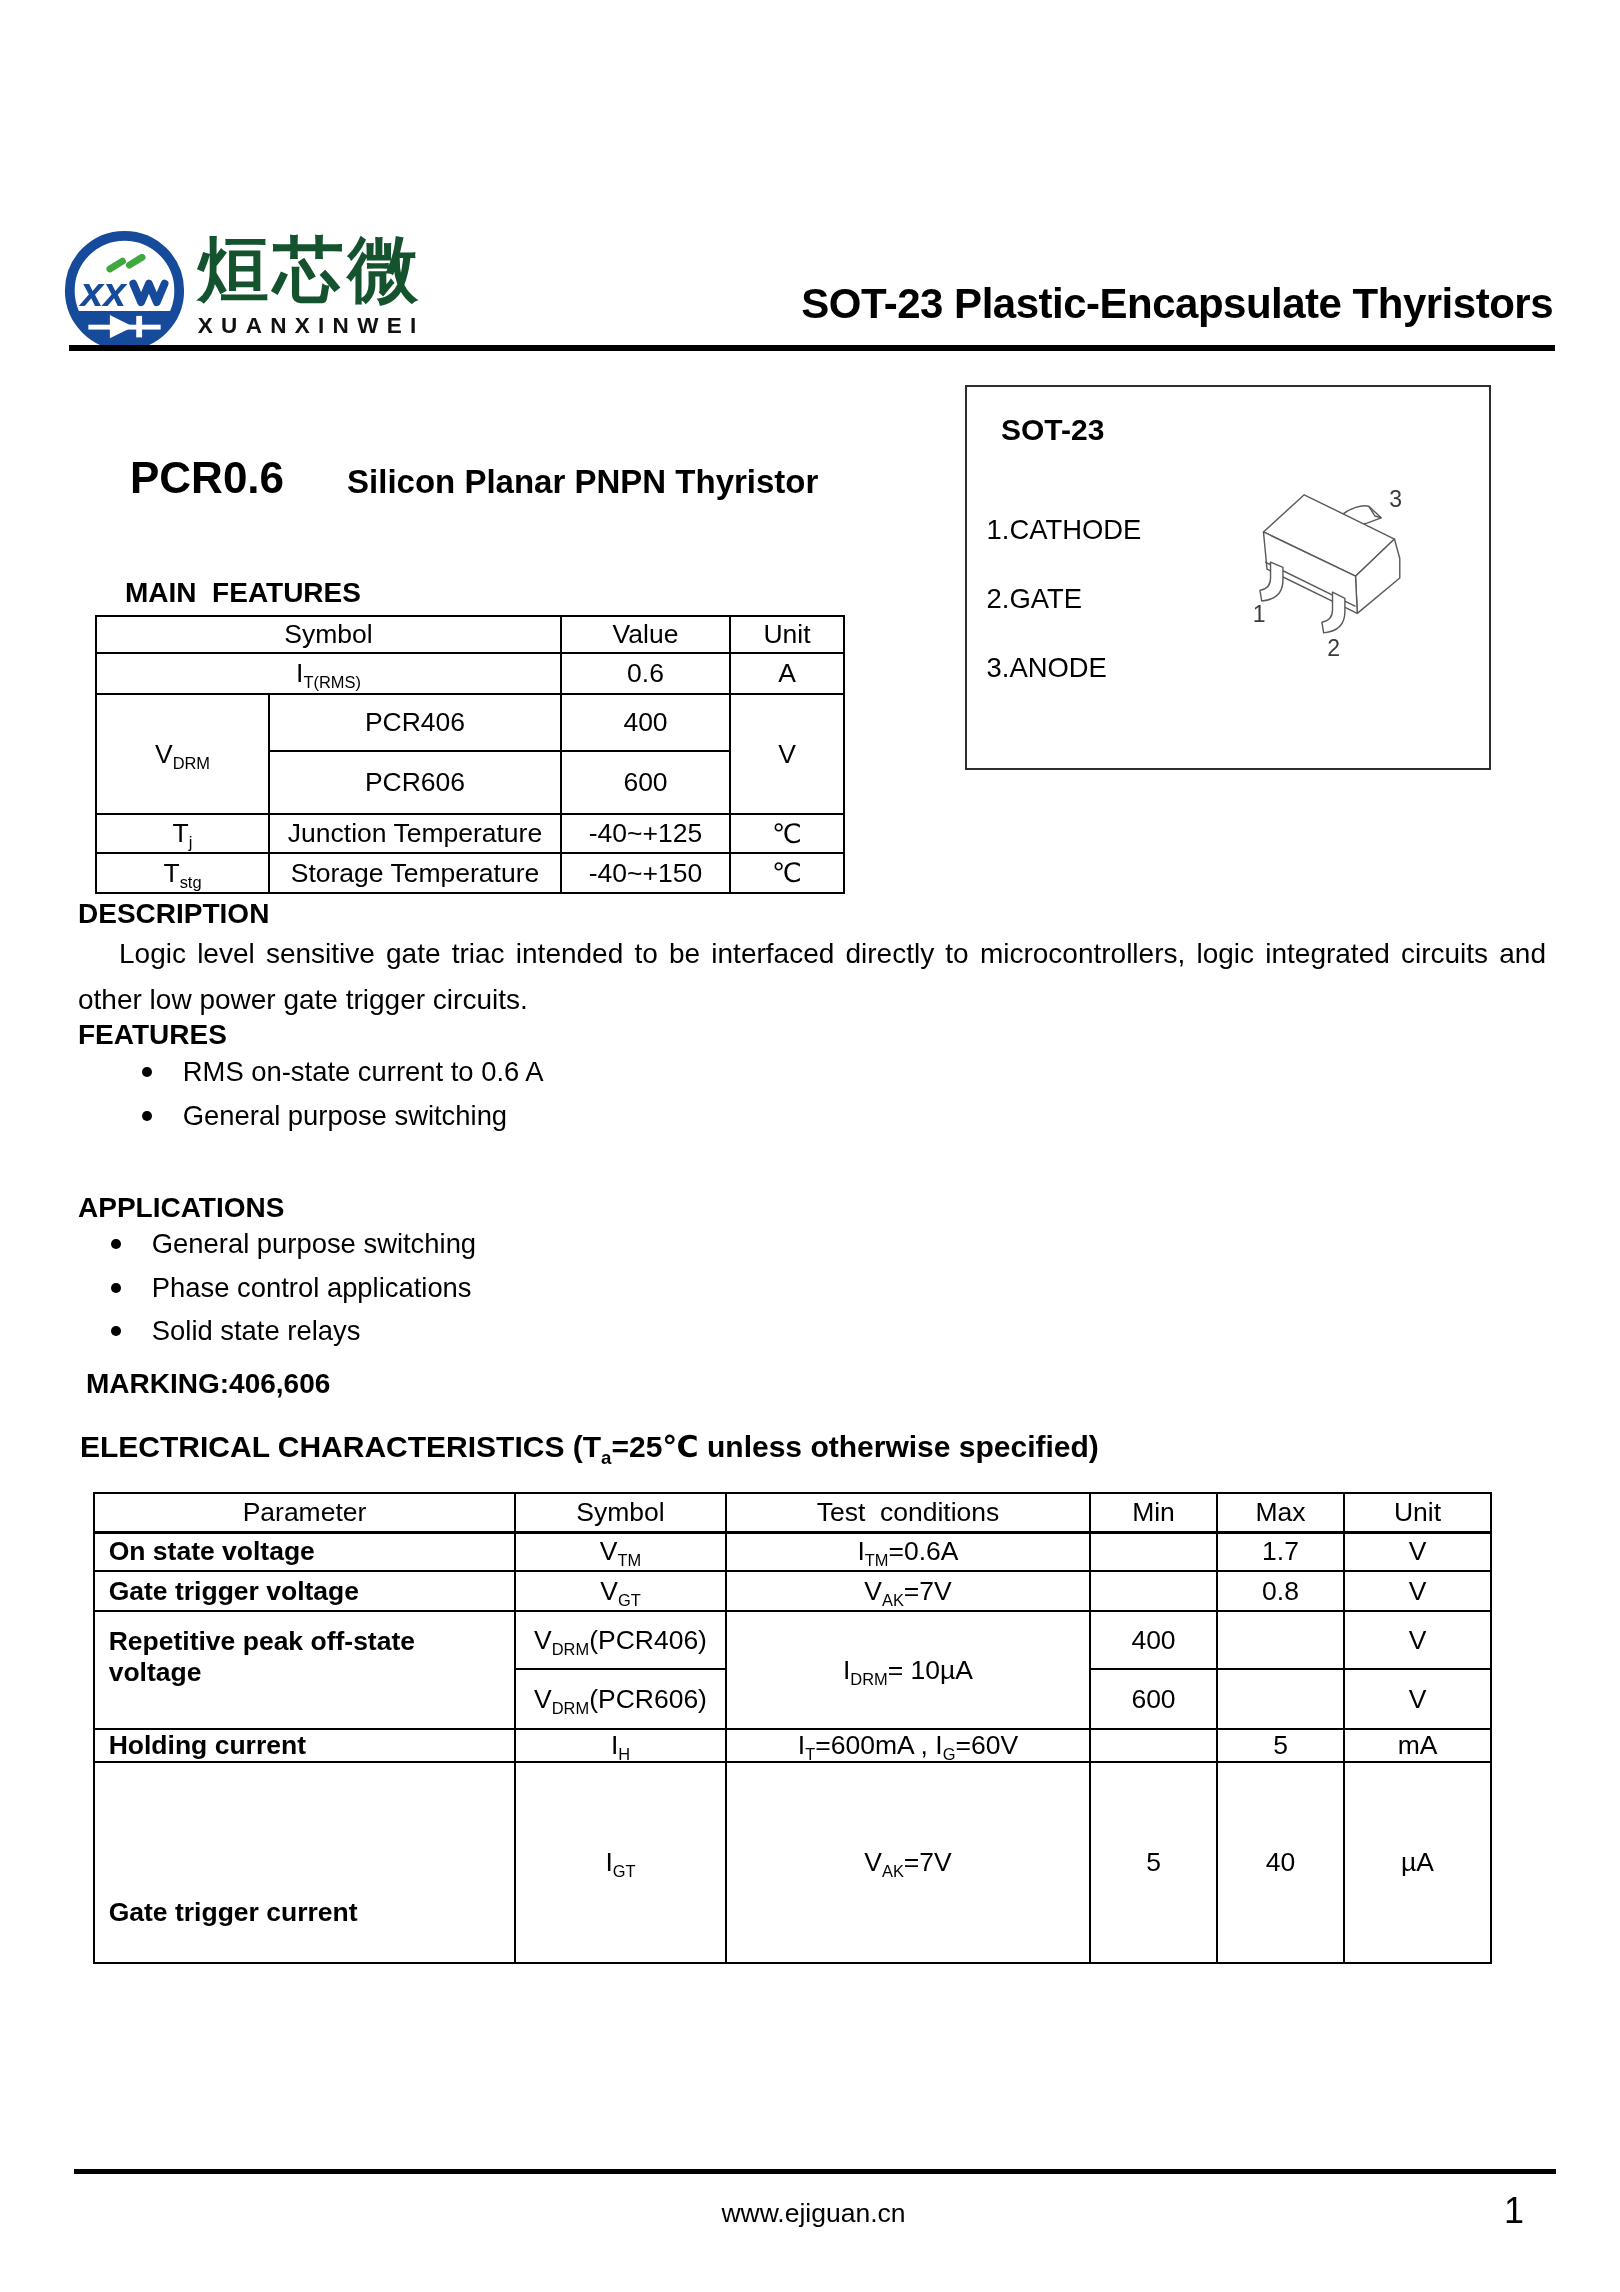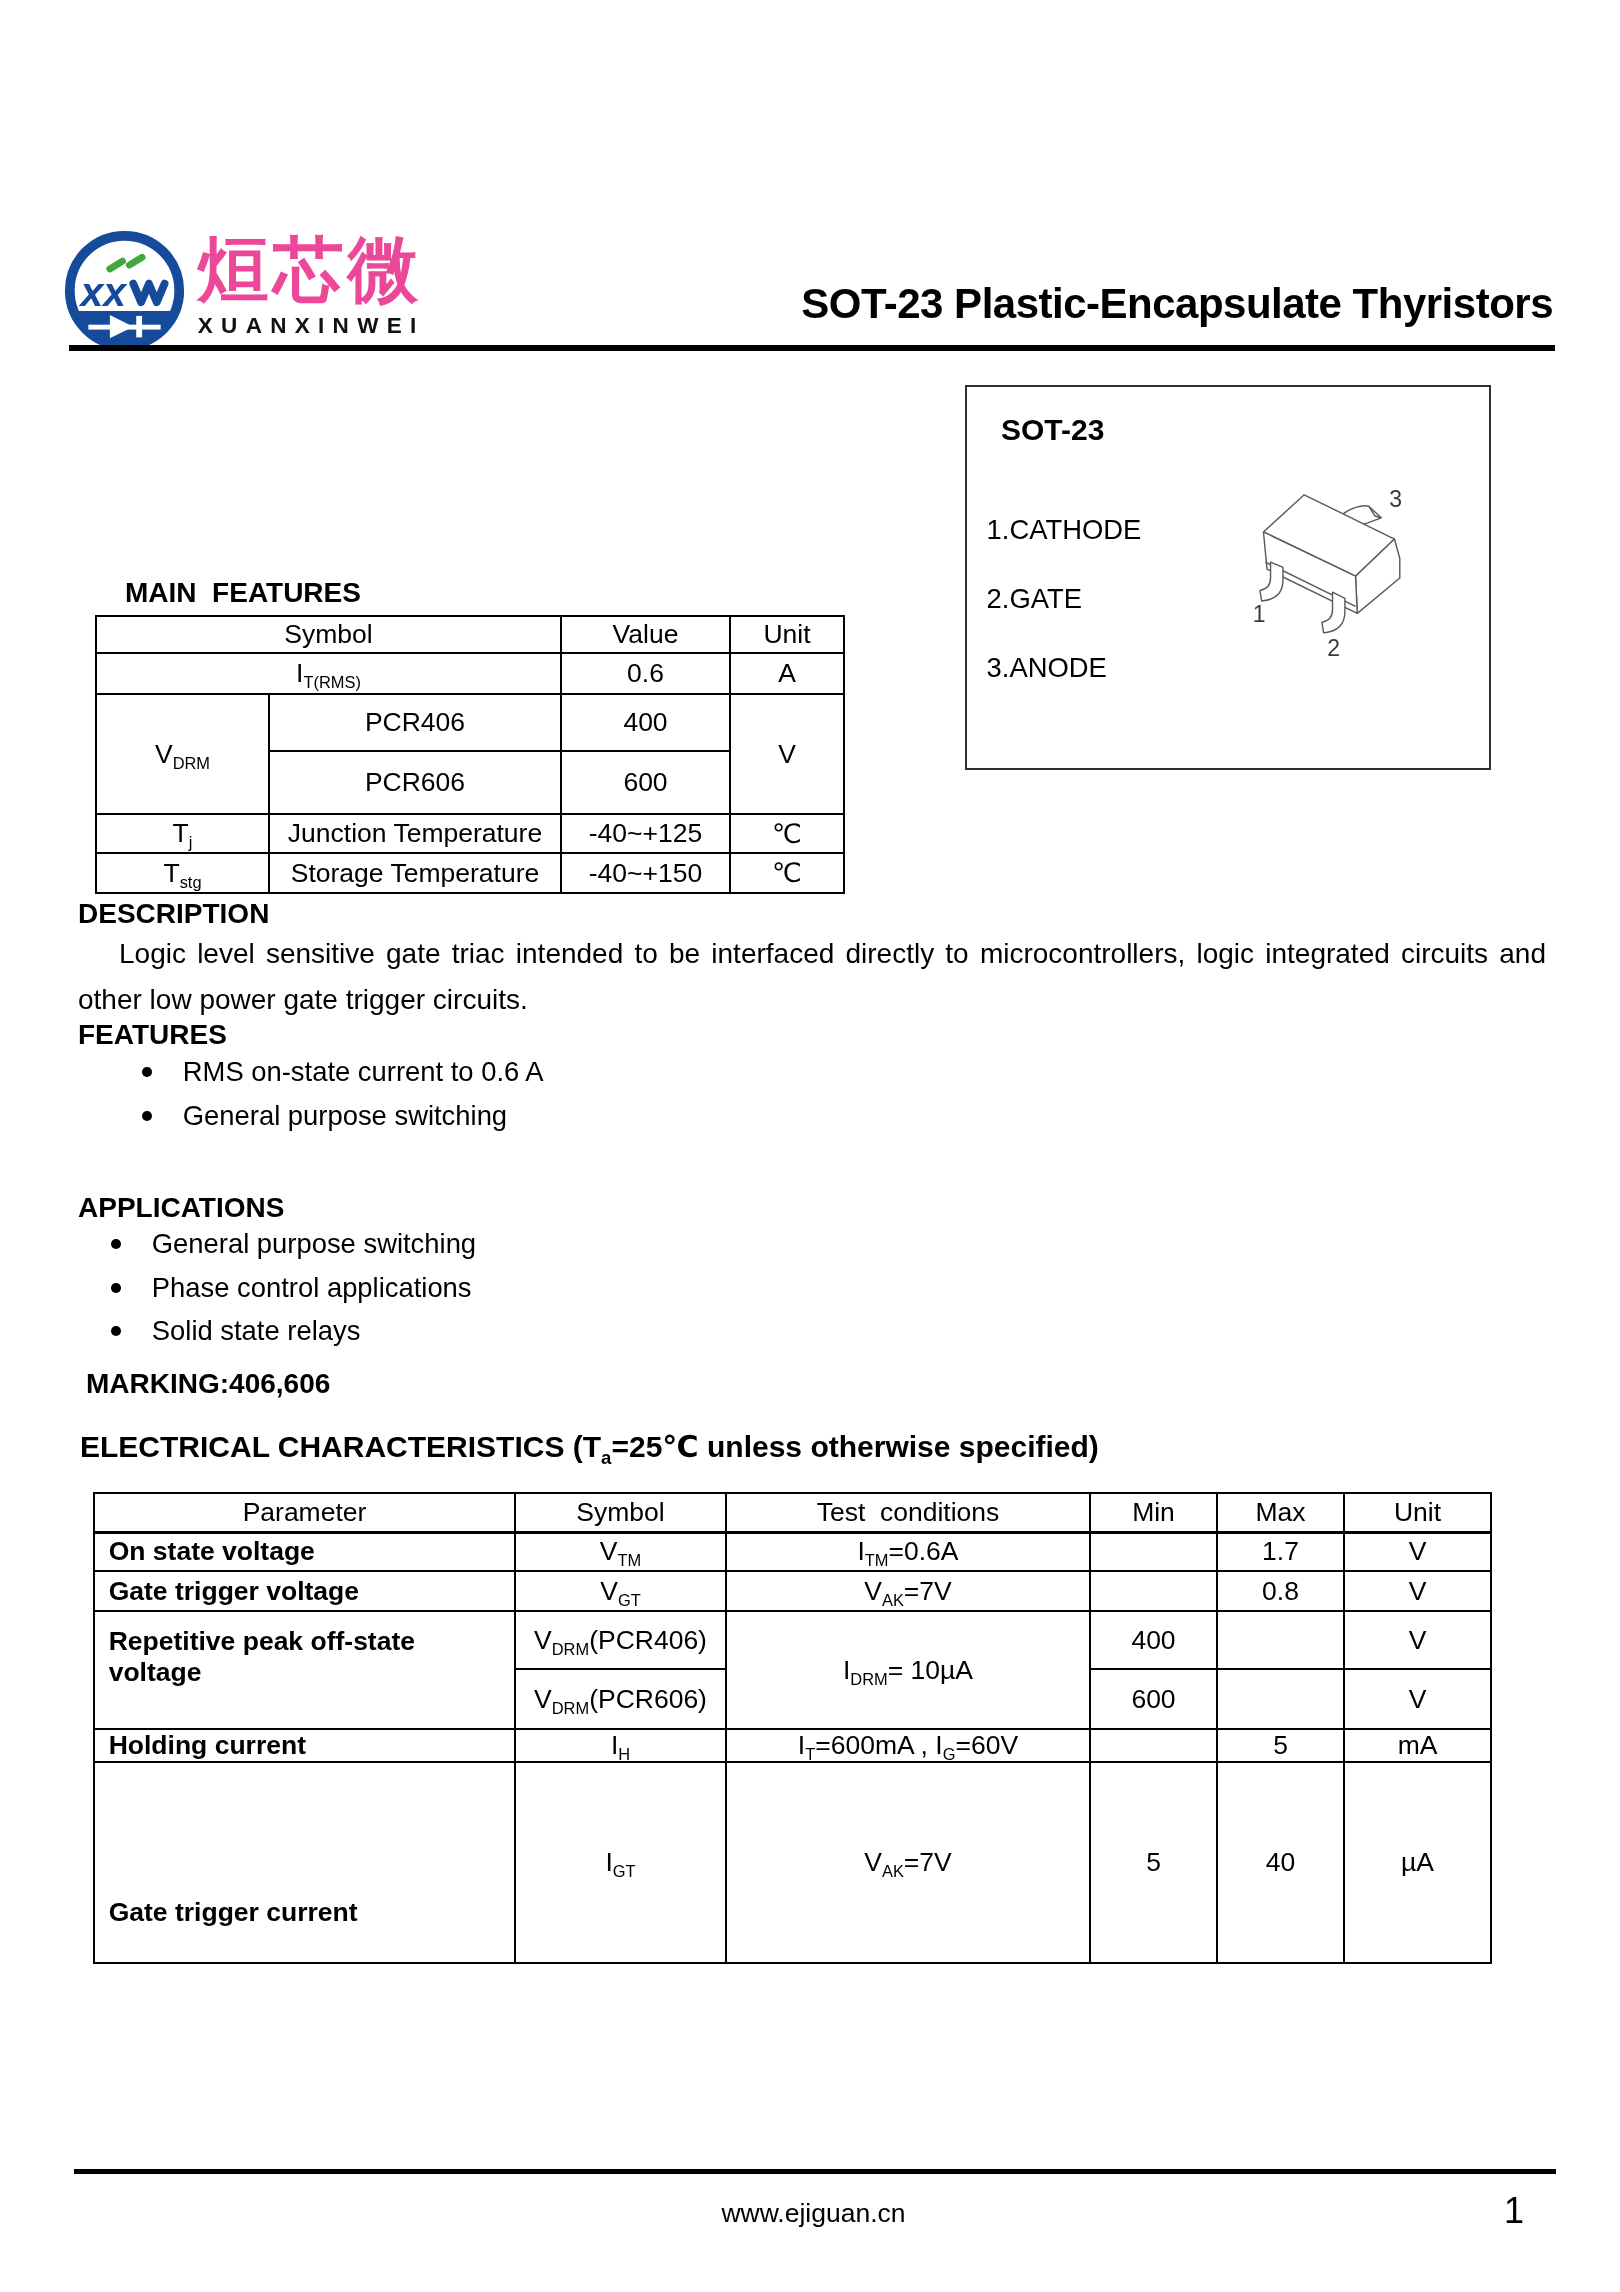--- a/index.html
+++ b/index.html
@@ -8,21 +8,21 @@
     position:relative; width:1620px; height:2293px; background:#ffffff;
     font-family:"Liberation Sans","DejaVu Sans",sans-serif; color:#000;
     margin:0 auto; overflow:hidden;
   }
   .abs { position:absolute; }
   sub { font-size:62%; line-height:0; }
 
   
   .logo-wrap { left:61px; top:227px; display:flex; align-items:flex-start;justify-content:flex-end; }
   .logo-text { margin-left:9.8px; }
-  .logo-cn { font-size:71px; font-weight:bold; letter-spacing:3.9px; line-height:86px; color:#ec4899; }
+  .logo-cn { font-size:71px; font-weight:bold; letter-spacing:3.9px; line-height:86px; color:#14532d; }
   .logo-roman { font-size:22.5px; letter-spacing:8.3px; font-weight:600; color:#111; margin-top:0px; }
   .doc-title { right:67px; top:280px; font-size:42px; font-weight:bold; letter-spacing:-0.5px; }
   .rule-top { left:69px; top:345px; width:1486px; height:5.9px; background:#000; }
 
   
   .product-line { left:130px; top:453px; display:flex; align-items:baseline; }
   .part-no { font-size:44px; font-weight:bold; }
   .part-sub { font-size:33px; font-weight:bold; margin-left:63px; }
 
   
@@ -103,20 +103,24 @@
     </svg>
     <div class="logo-text">
       <div class="logo-cn">烜芯微</div>
       <div class="logo-roman">XUANXINWEI</div>
     </div>
   </div>
 
   <div class="abs doc-title">SOT-23 Plastic-Encapsulate Thyristors</div>
   <div class="abs rule-top"></div>
 
+  <div class="abs product-line">
+    <span class="part-no">PCR0.6</span>
+    <span class="part-sub">Silicon Planar PNPN Thyristor</span>
+  </div>
 
   <div class="abs pkg-box">
     <div class="pkg-title">SOT-23</div>
     <div class="pkg-pin p1">1.CATHODE</div>
     <div class="pkg-pin p2">2.GATE</div>
     <div class="pkg-pin p3">3.ANODE</div>
     <svg class="pkg-svg" viewBox="0 0 235 215">
       <g fill="#ffffff" stroke="#5a5a5a" stroke-width="1.6" stroke-linejoin="round">
 
         <path d="M110,41 C120,33 133,29 141,31 L155,44 L139,50 C128,53 118,50 111,44 Z"></path>

